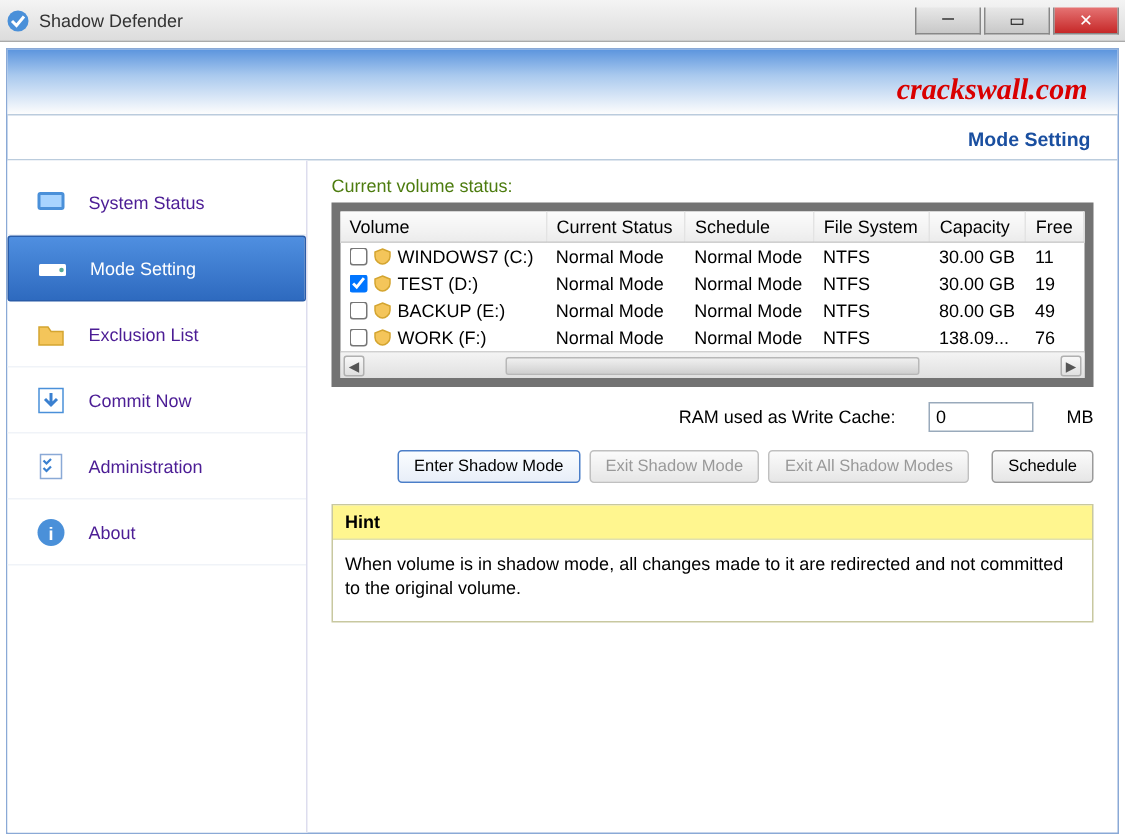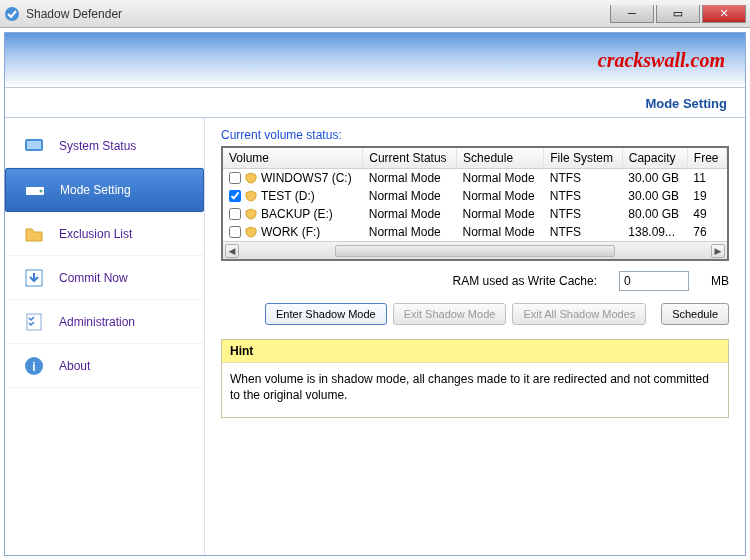--- a/index.html
+++ b/index.html
@@ -8,36 +8,36 @@
 .titlebar { height: 28px; background: linear-gradient(#f4f4f4, #dcdcdc); border-bottom: 1px solid #aaa; display: flex; align-items: center; padding: 0 4px; }
 .titlebar-icon { width: 16px; height: 16px; margin-right: 6px; display: flex; align-items: center; justify-content: center; }
 .titlebar-title { flex: 1; font-size: 12px; color: #333; }
 .win-buttons { display: flex; gap: 2px; }
 .win-btn { width: 44px; height: 18px; border: 1px solid #888; border-top: none; display: flex; align-items: center; justify-content: center; font-size: 11px; }
 .win-close { background: linear-gradient(#e57373,#c62828); color: #fff; }
 .win-min, .win-max { background: linear-gradient(#e8e8e8,#c8c8c8); }
 
 .app-frame { border: 1px solid #8aa9d6; margin: 4px; height: 524px; background: #fff; display: flex; flex-direction: column; }
 
-.header { height: 55px; background: linear-gradient(#5c95de 0%, #a9c9ee 40%, #fdfdfd 100%); position: relative; border-bottom: 1px solid #bcd; text-decoration: underline; }
+.header { height: 44px; background: linear-gradient(#5c95de 0%, #a9c9ee 40%, #fdfdfd 100%); position: relative; border-bottom: 1px solid #bcd; text-decoration: underline; }
 .watermark { position: absolute; right: 20px; top: 16px; color: #d90000; font-family: Georgia, serif; font-style: italic; font-size: 20px; font-weight: bold; }
 
 .section-title { text-align: right; padding: 8px 18px 6px 0; color: #1a4fa0; font-weight: bold; font-size: 13px; border-bottom: 1px solid #bcd; }
 
 .body-row { flex: 1; display: flex; min-height: 0; }
 
 .sidebar { width: 200px; border-right: 1px solid #dde; padding-top: 6px; background: #fff; }
 .nav-item { display: flex; align-items: center; gap: 14px; height: 44px; padding: 0 18px; color: #4c1d95; cursor: default; border-bottom: 1px solid #f0f3f8; }
 .nav-item.active { background: linear-gradient(#4f8fe0,#2e6abf); color: #fff; border: 1px solid #2a5ca8; border-radius: 2px; }
 .nav-icon { width: 22px; height: 22px; display: flex; align-items: center; justify-content: center; }
 
 .content { flex: 1; padding: 10px 16px 0 16px; display: flex; flex-direction: column; }
-.subhead { margin-bottom: 4px; color: #1d4ed8; }
-
-.table-wrap { border: 2px solid #737373; background: #fff; }
+.subhead { margin-bottom: 4px; color: #4d7c0f; }
+
+.table-wrap { border: 6px solid #737373; background: #fff; }
 .tbl { width: 100%; border-collapse: collapse; }
 .tbl th { text-align: left; font-weight: normal; background: linear-gradient(#fcfcfc,#ececec); border-bottom: 1px solid #d0d0d0; padding: 3px 6px; border-right: 1px solid #e3e3e3; }
 .tbl td { padding: 2px 6px; white-space: nowrap; }
 .vol-cell { display: flex; align-items: center; gap: 4px; }
 .chk { width: 12px; height: 12px; }
 .shield { width: 12px; height: 12px; }
 .hscroll { height: 18px; background: linear-gradient(#f4f4f4,#e0e0e0); border-top: 1px solid #d0d0d0; display: flex; align-items: center; justify-content: space-between; padding: 0 2px; }
 .hscroll .arrow { width: 14px; height: 14px; border: 1px solid #b0b0b0; background: linear-gradient(#f8f8f8,#e0e0e0); border-radius: 2px; display:flex;align-items:center;justify-content:center;font-size:9px;color:#555;}
 .hscroll .track { flex:1; margin:0 2px; height:14px; display:flex; align-items:center; }
 .hscroll .thumb { width:60%; height:12px; background:linear-gradient(#f0f0f0,#d0d0d0); border:1px solid #b8b8b8; border-radius:2px; margin-left:20%;}

